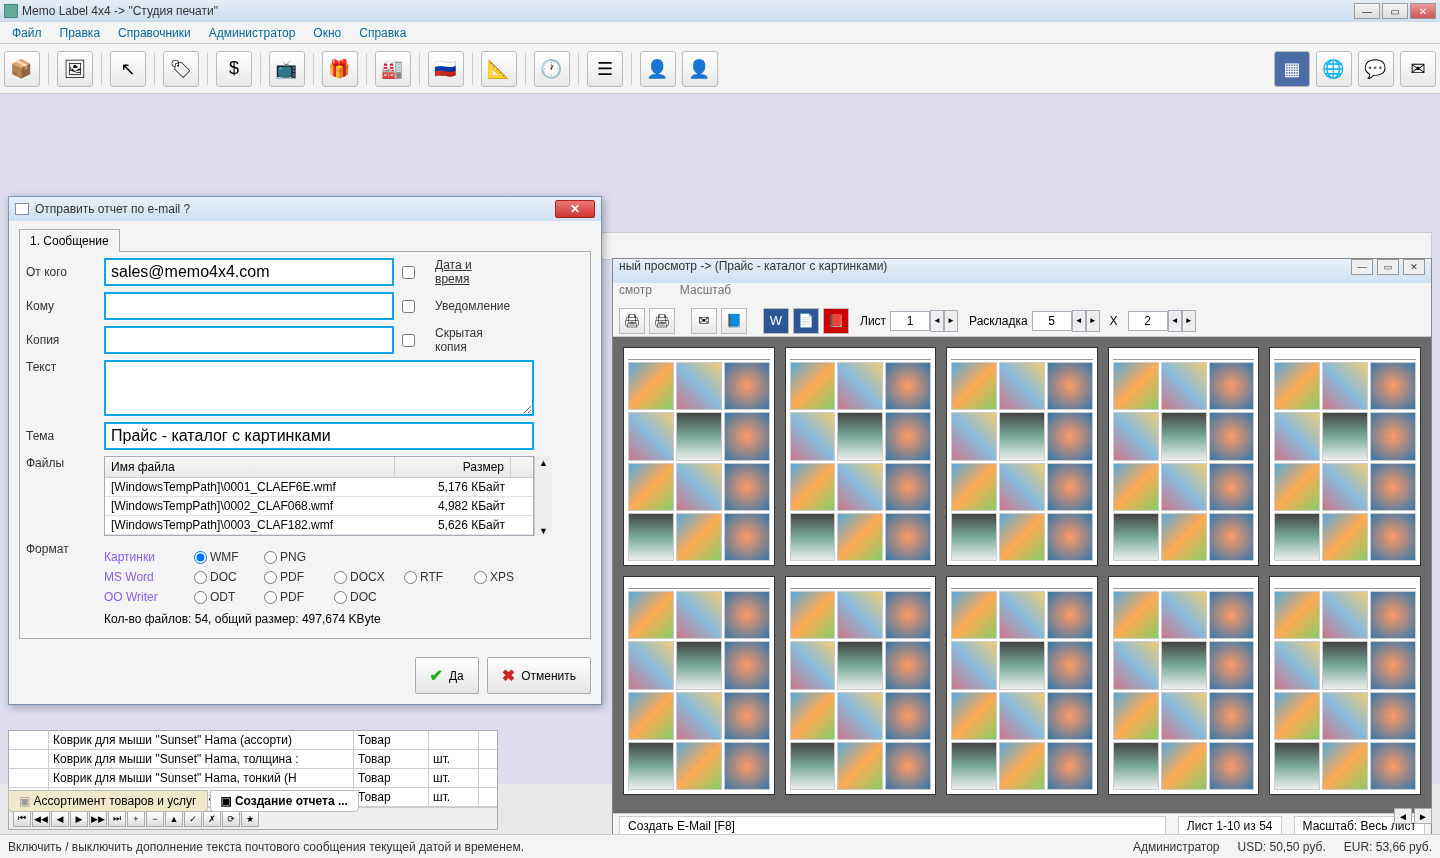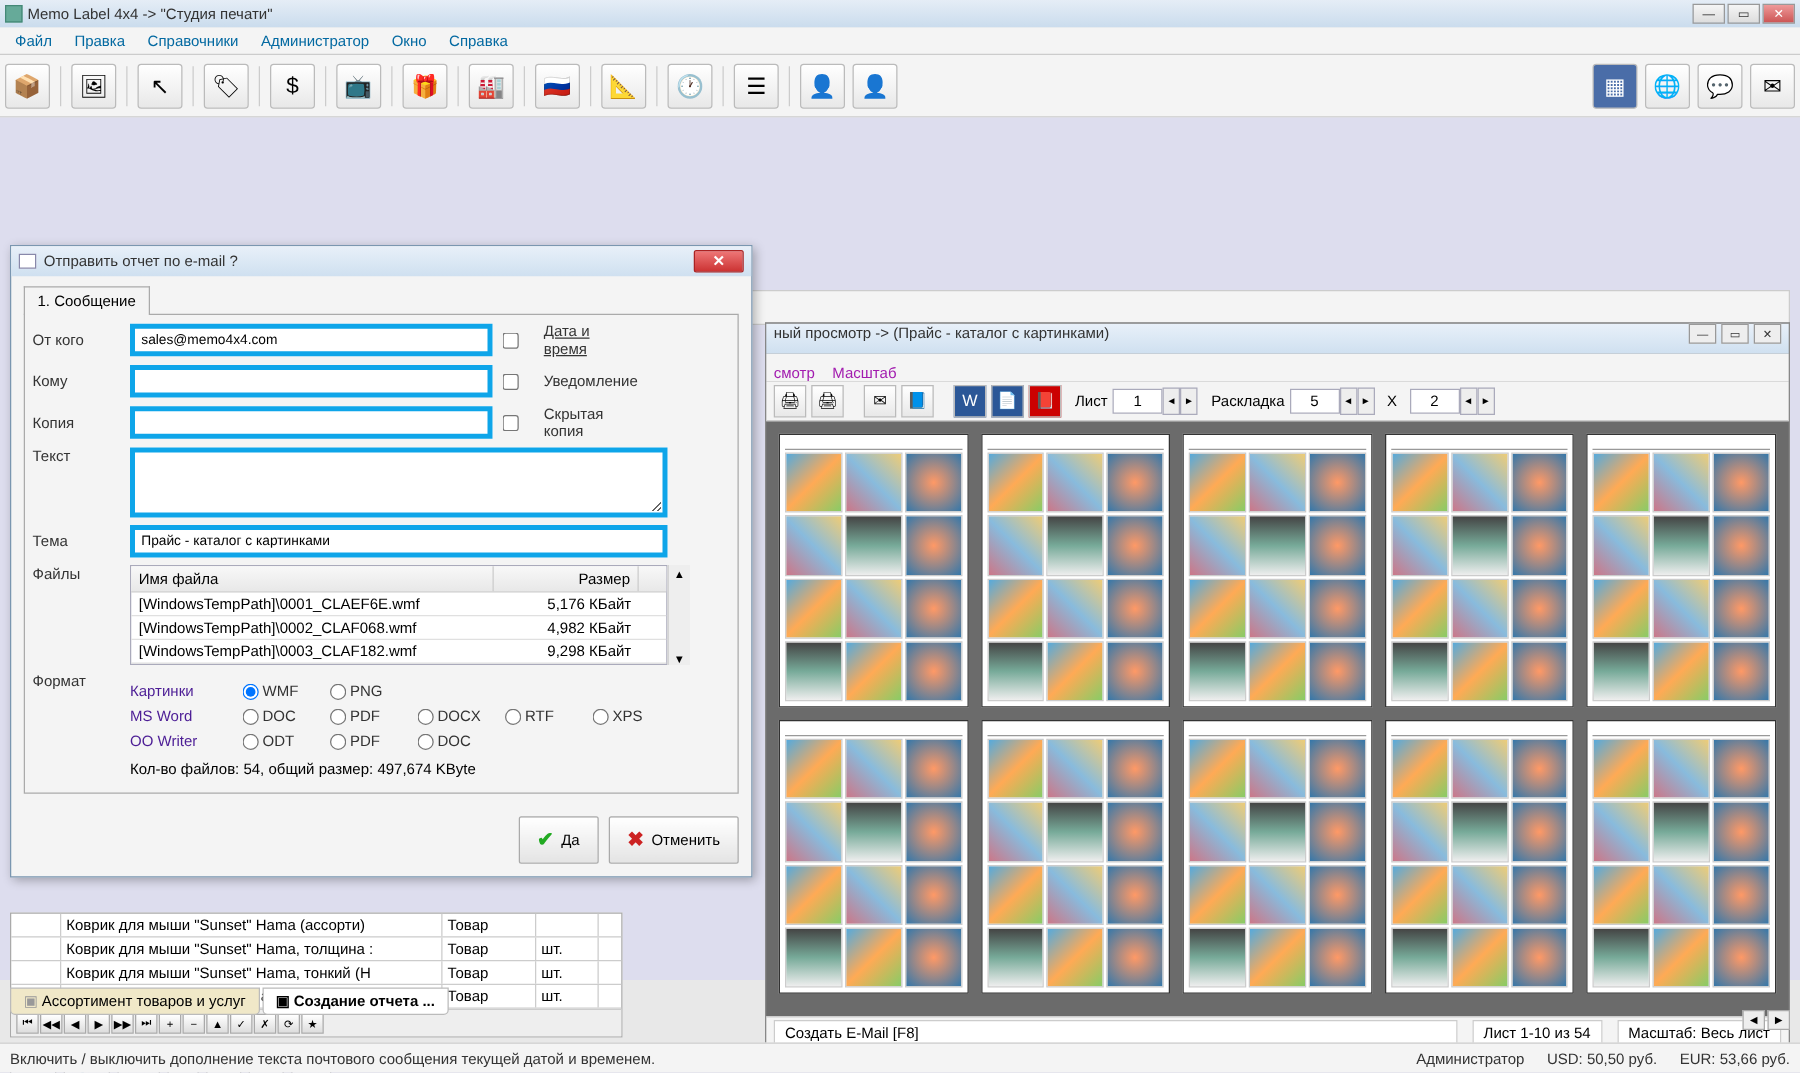--- a/index.html
+++ b/index.html
@@ -19,44 +19,44 @@
 
 .dialog{position:absolute;left:8px;top:102px;width:594px;background:#f4f4f4;border:1px solid #7a96b0;box-shadow:2px 2px 8px rgba(0,0,0,.3);z-index:10}
 .dialog-title{height:24px;background:linear-gradient(#e8f0f9,#cfe0f0);display:flex;align-items:center;padding:0 6px;color:#333}
 .dialog-title .dicon{width:14px;height:12px;background:#fff;border:1px solid #88a;margin-right:6px}
 .dialog-close{margin-left:auto;width:40px;height:18px;background:linear-gradient(#e77,#c33);border:1px solid #a22;border-radius:2px;color:#fff;display:flex;align-items:center;justify-content:center;font-weight:bold}
 .dialog-body{padding:8px 10px}
 .tab{display:inline-block;padding:4px 10px;background:#f4f4f4;border:1px solid #aaa;border-bottom:none;margin-bottom:-1px;position:relative;z-index:1}
 .tab-panel{border:1px solid #aaa;padding:6px;background:#f4f4f4}
 .form-row{display:flex;align-items:center;margin-bottom:6px;gap:8px}
 .form-row label{width:70px;color:#333}
-.form-row input[type=text],.form-row textarea{border:4px solid #0ea5e9;background:#fff;padding:3px 5px;font-size:11px}
+.form-row input[type=text],.form-row textarea{border:2px solid #0ea5e9;background:#fff;padding:3px 5px;font-size:16px}
 .form-row .inp1{width:290px}
 .form-row .chk{display:flex;align-items:center;gap:20px;color:#333}
 .file-grid{border:1px solid #aab;background:#fff;width:430px}
 .file-grid .hdr{display:flex;background:linear-gradient(#f8f8f8,#e8e8e8);border-bottom:1px solid #ccc}
 .file-grid .hdr div{padding:3px 6px;border-right:1px solid #ccc}
 .file-grid .row{display:flex;border-bottom:1px solid #e0e0e0}
 .file-grid .row div{padding:2px 6px}
 .col-name{width:290px}
 .col-size{width:116px;text-align:right}
 .file-grid-scroll{width:18px;background:#eee;display:flex;flex-direction:column;align-items:center;font-size:9px;padding-top:2px;border-left:1px solid #ccc}
 .format-grid{display:grid;grid-template-columns:90px repeat(5,70px);row-gap:6px;align-items:center;margin-top:8px}
-.format-grid .rlabel{color:#4c1d95}
+.format-grid .rlabel{color:#8b5cf6}
 .format-grid label{display:flex;align-items:center;gap:3px}
 .dialog-btns{display:flex;justify-content:flex-end;gap:8px;padding:10px}
 .dbtn{padding:8px 14px;border:1px solid #aaa;background:linear-gradient(#fff,#e4e4e4);border-radius:2px;display:flex;align-items:center;gap:6px;font-size:13px}
 .dbtn .chk-ico{color:#2a2;font-size:16px;font-weight:bold}
 .dbtn .x-ico{color:#c22;font-size:16px;font-weight:bold}
 
 .preview{position:absolute;right:8px;top:164px;width:820px;height:580px;background:#6b6b6b;border:1px solid #888}
 .preview-title{height:24px;background:linear-gradient(#e8f0f9,#cfe0f0);display:flex;padding:0 6px;color:#333}
 .preview-title .wbtns{margin-left:auto;display:flex;gap:4px}
 .preview-title .wb{width:22px;height:16px;border:1px solid #999;background:#eee;font-size:9px;display:flex;align-items:center;justify-content:center}
-.preview-menu{height:22px;background:#f4f4f4;display:flex;align-items:flex-end;padding:0 6px;gap:14px;color:#a21caf}
+.preview-menu{height:22px;background:#f4f4f4;display:flex;align-items:flex-start;padding:0 6px;gap:28px;color:#737373}
 .preview-tb{height:32px;background:#f4f4f4;display:flex;align-items:center;padding:0 6px;gap:4px;border-bottom:1px solid #ccc}
 .ptbtn{width:26px;height:26px;border:1px solid #bbb;background:linear-gradient(#fff,#e8e8e8);display:flex;align-items:center;justify-content:center;font-size:13px}
 .pt-lbl{margin-left:7px}
 .spin{display:flex;align-items:center}
 .spin input{width:40px;text-align:center;border:1px solid #aab;padding:2px}
 .spin .sb{width:14px;height:22px;background:#eee;border:1px solid #aab;font-size:8px;display:flex;align-items:center;justify-content:center}
 .thumbs{padding:10px;display:grid;grid-template-columns:repeat(5,1fr);grid-template-rows:repeat(2,1fr);gap:10px;height:calc(100% - 110px);overflow:auto}
 .page{background:#fff;border:1px solid #333;padding:4px}
 .page-hdr{font-size:5px;height:8px;border-bottom:1px solid #999;margin-bottom:2px}
 .cells{display:grid;grid-template-columns:repeat(3,1fr);grid-auto-rows:1fr;gap:2px;height:calc(100% - 10px)}
@@ -204,21 +204,21 @@
               <div class="row">
                   <div class="col-name">[WindowsTempPath]\0001_CLAEF6E.wmf</div>
                   <div class="col-size">5,176 КБайт</div>
                 </div>
               <div class="row">
                   <div class="col-name">[WindowsTempPath]\0002_CLAF068.wmf</div>
                   <div class="col-size">4,982 КБайт</div>
                 </div>
               <div class="row">
                   <div class="col-name">[WindowsTempPath]\0003_CLAF182.wmf</div>
-                  <div class="col-size">9,298 КБайт</div>
+                  <div class="col-size">5,626 КБайт</div>
                 </div>
             </div>
             <div class="file-grid-scroll">▲<div style="flex:1"></div>▼</div>
           </div>
         </div>
         <div class="form-row" style="align-items:flex-start">
           <label>Формат</label>
           <div>
             <div class="format-grid">
               <div class="rlabel">Картинки</div>

